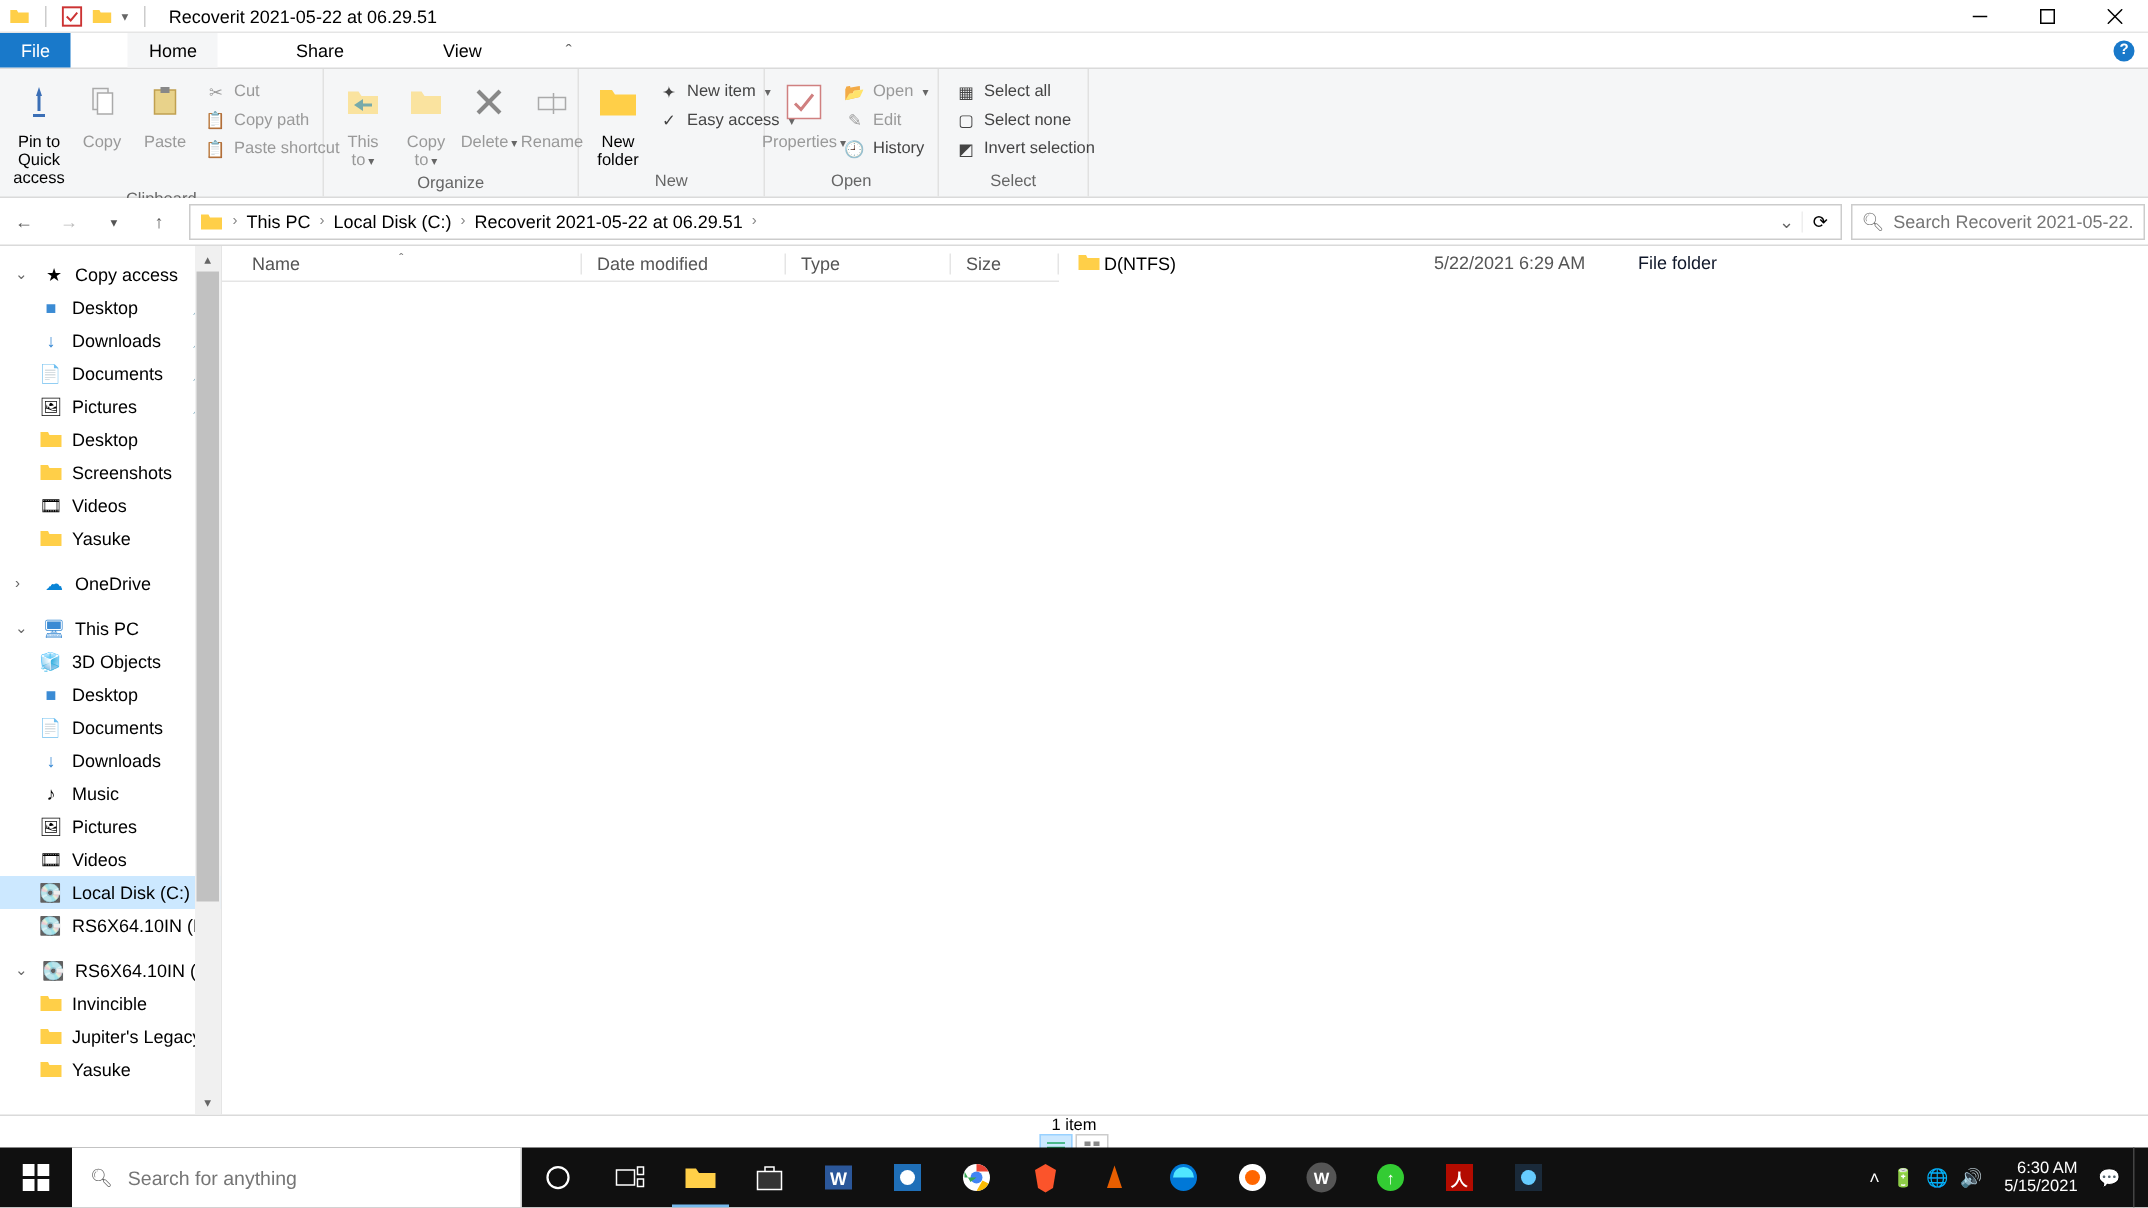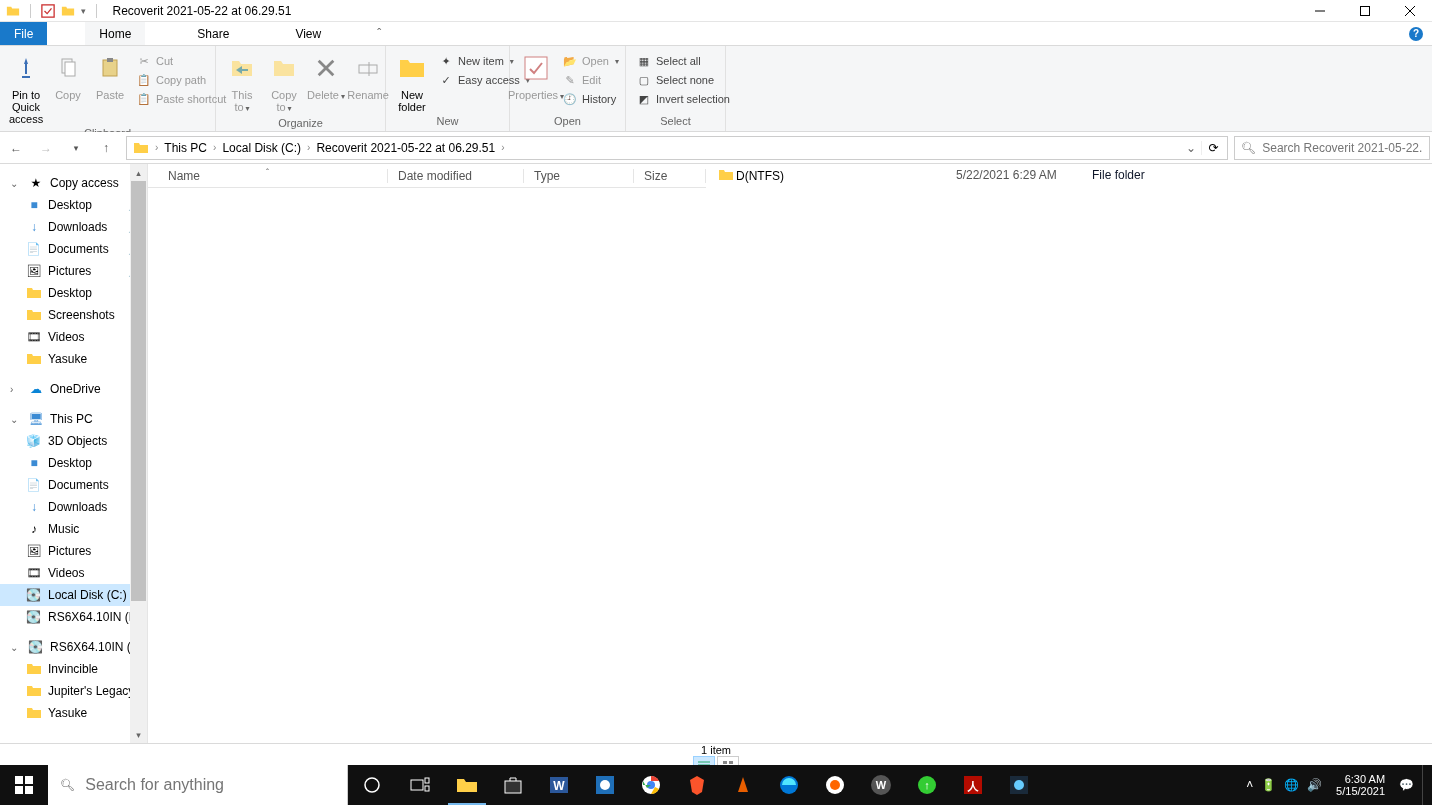--- a/index.html
+++ b/index.html
@@ -74,21 +74,21 @@
 
 .status-bar{height:22px;border-top:1px solid #dadada;display:flex;align-items:center;padding:0 10px;font-size:11px;background:#fff;flex-direction:column;}
 .status-bar .spacer{flex:1;}
 .status-bar .view-toggle{display:flex;gap:2px;}
 .status-bar .vt{width:22px;height:18px;border:1px solid #ccc;display:flex;align-items:center;justify-content:center;}
 .status-bar .vt.active{background:#cce8ff;border-color:#99d1ff;}
 
 .taskbar{height:40px;background:#101010;display:flex;align-items:center;color:#fff;}
 .tb-btn{width:48px;height:40px;display:flex;align-items:center;justify-content:center;}
 .tb-search{flex:0 0 300px;height:40px;background:#fff;display:flex;align-items:center;padding:0 12px;gap:10px;color:#666;border-right:1px solid #ccc;}
-.tb-search input{border:none;outline:none;font-size:16px;width:100%;color:#333;}
+.tb-search input{border:none;outline:none;font-size:13px;width:100%;color:#333;}
 .tb-icons{display:flex;align-items:center;height:40px;}
 .tb-app{width:46px;height:40px;display:flex;align-items:center;justify-content:center;position:relative;}
 .tb-app.active::after{content:"";position:absolute;bottom:0;left:4px;right:4px;height:2px;background:#76b9ed;}
 .tb-tray{margin-left:auto;display:flex;align-items:center;gap:8px;padding:0 4px;color:#fff;}
 .tb-time{text-align:right;font-size:11px;line-height:12px;padding:0 6px;}
 svg{display:block;}
 .folder-svg{fill:#ffcf48;}
 </style>
 </head>
 <body>

